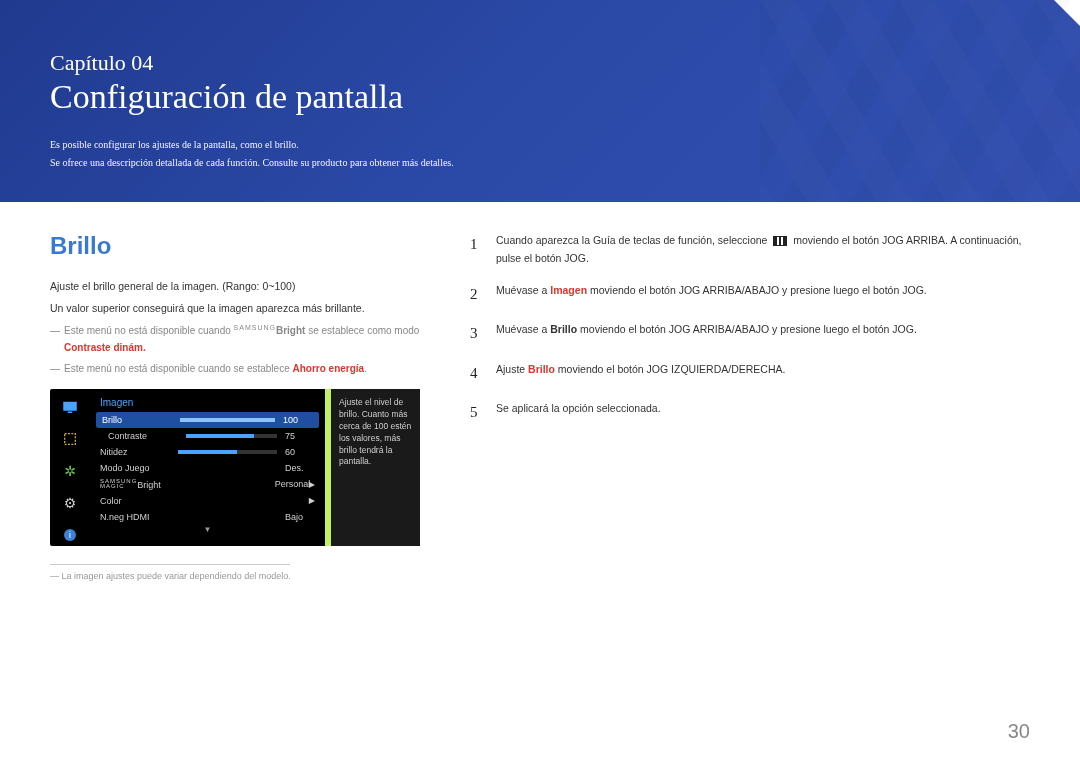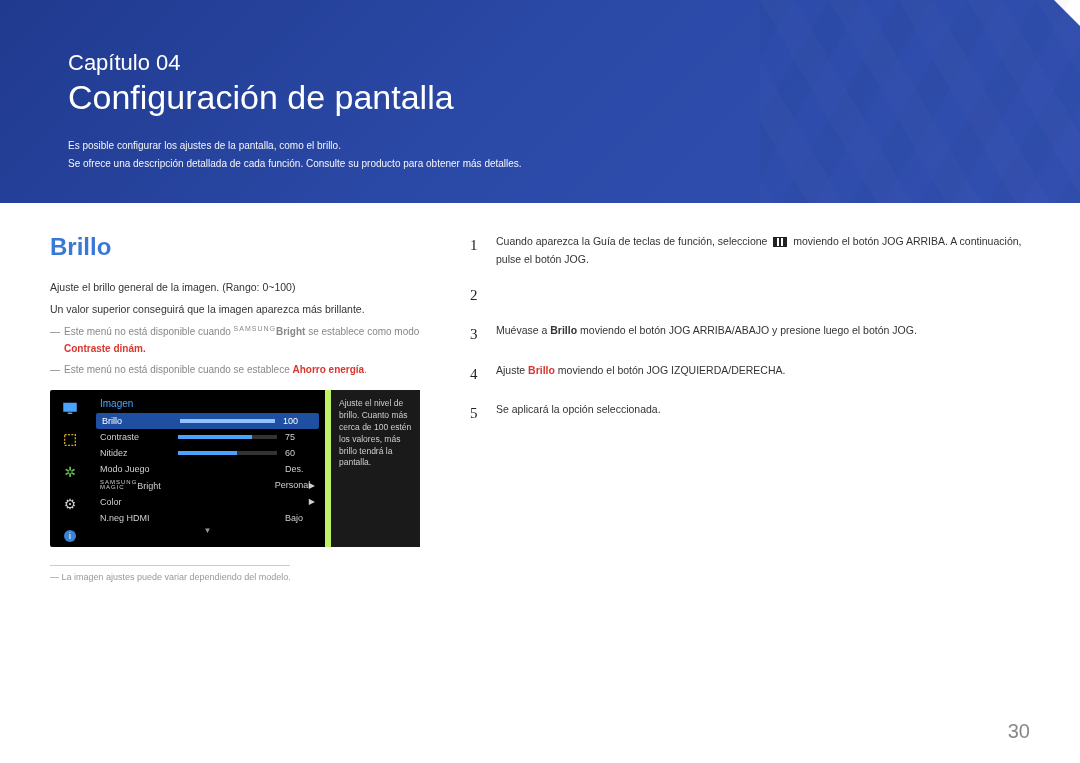--- a/index.html
+++ b/index.html
@@ -7,23 +7,24 @@
   font-family: "Segoe UI", Arial, sans-serif;
   width: 1080px;
   height: 763px;
   background: #fff;
   position: relative;
 }
 .banner {
   background: #1a3a9e;
   background: linear-gradient(135deg, #203a8f 0%, #2b4aa8 50%, #324fb0 100%);
   color: #fff;
-  padding: 50px 50px 30px 68px;
+  padding: 50px 50px 30px 50px;
   position: relative;
   overflow: hidden;
+  font-family: Liberation Serif, serif;
 }
 .banner::after {
   content: "";
   position: absolute;
   right: -60px;
   top: -40px;
   width: 380px;
   height: 280px;
   background-image:
     repeating-linear-gradient(60deg, rgba(255,255,255,0.03) 0 30px, transparent 30px 60px),
@@ -186,21 +187,21 @@
         <div class="osd-header">Imagen</div>
         <div id="osd-body">
             <div class="osd-row sel">
               <span style="flex: 0 0 70px;">Brillo</span>
               <div class="osd-bar">
                 <div class="osd-bar-fill" style="width: 100%; background: rgb(143, 194, 255);"></div>
               </div>
               <span class="osd-val">100</span>
             </div>
             <div class="osd-row">
-              <span style="flex: 0 0 70px;">Contraste</span>
+              <span style="flex: 0 0 70px; margin-left: 8px;">Contraste</span>
               <div class="osd-bar">
                 <div class="osd-bar-fill" style="width: 75%;"></div>
               </div>
               <span class="osd-val">75</span>
             </div>
             <div class="osd-row">
               <span style="flex: 0 0 70px;">Nitidez</span>
               <div class="osd-bar">
                 <div class="osd-bar-fill" style="width: 60%;"></div>
               </div>
@@ -242,20 +243,21 @@
   </div>
 
   <div class="right-col">
     <ol class="steps" id="steps-list">
         <li>
           <span class="num">1</span>
           <span>Cuando aparezca la Guía de teclas de función, seleccione <span class="step-icon"></span> moviendo el botón JOG ARRIBA. A continuación, pulse el botón JOG.</span>
         </li>
         <li>
           <span class="num">2</span>
+          <span>Muévase a <span class="red-inline" style="font-weight:600">Imagen</span> moviendo el botón JOG ARRIBA/ABAJO y presione luego el botón JOG.</span>
         </li>
         <li>
           <span class="num">3</span>
           <span>Muévase a <span style="font-weight:600">Brillo</span> moviendo el botón JOG ARRIBA/ABAJO y presione luego el botón JOG.</span>
         </li>
         <li>
           <span class="num">4</span>
           <span>Ajuste <span class="red-inline" style="font-weight:600">Brillo</span> moviendo el botón JOG IZQUIERDA/DERECHA.</span>
         </li>
         <li>

